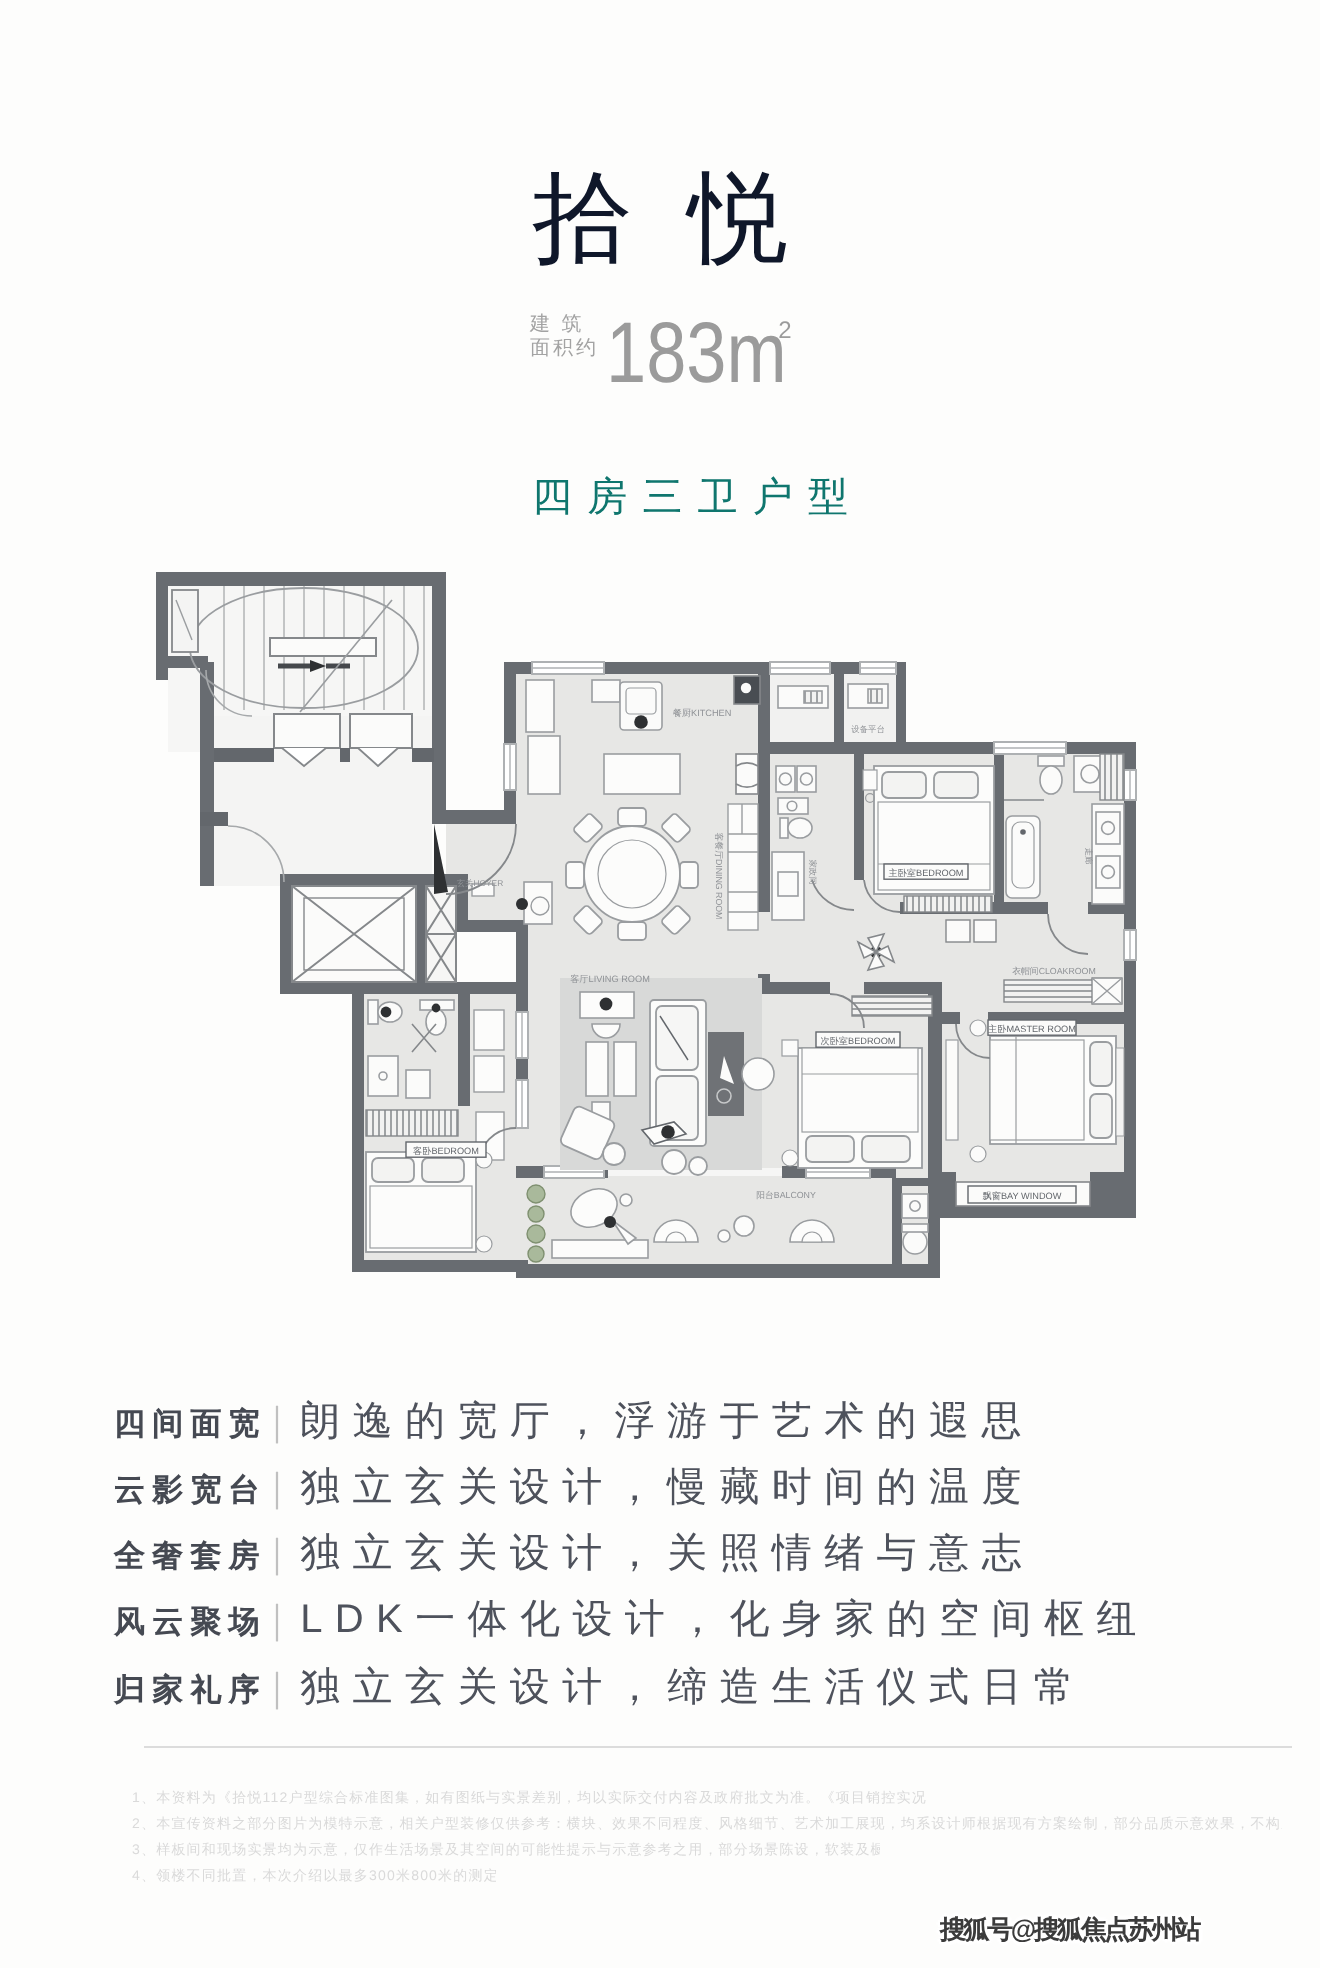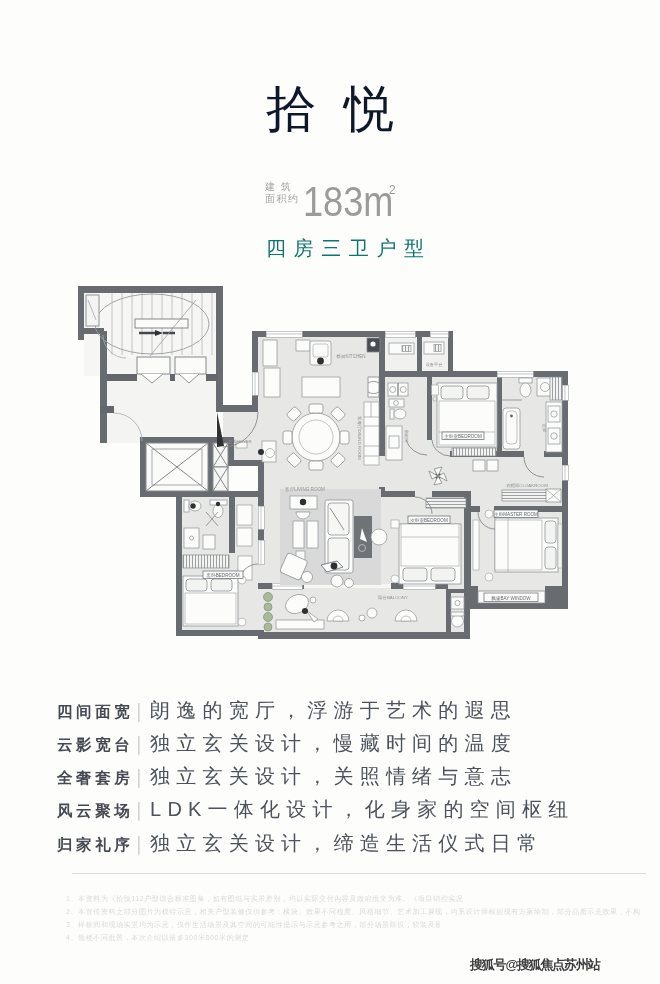--- a/index.html
+++ b/index.html
@@ -1,20 +1,20 @@
 <!DOCTYPE html>
 <html><head>
 <meta charset="utf-8">
 <style>
   html,body{margin:0;padding:0;}
   body{width:660px;height:984px;position:relative;background:#fdfdfc;font-family:"Liberation Sans",sans-serif;overflow:hidden;}
   .abs{position:absolute;}
   
   .title{left:0;width:660px;top:76px;text-align:center;font-size:50px;color:#0f172a;letter-spacing:28px;text-indent:28px;font-weight:400;}
-  .areaRow{left:265px;top:153px;color:#9c9c9c;white-space:nowrap;margin-top:24px;}
+  .areaRow{left:265px;top:153px;color:#9c9c9c;white-space:nowrap;}
   .areaRow .lbl{display:inline-block;vertical-align:14px;font-size:10px;color:#a3a3a3;letter-spacing:1.5px;line-height:12px;text-align:left;margin-right:3px;}
   .areaRow .big{display:inline-block;font-size:43px;font-weight:400;color:#9b9b9b;transform:scaleX(0.84);transform-origin:0 100%;letter-spacing:0;margin-right:-15px;}
   .areaRow .sup2{display:inline-block;font-size:12px;color:#9b9b9b;vertical-align:22px;margin-left:-6px;}
   .subRow{left:266px;top:211px;font-size:20px;color:#0f766e;letter-spacing:7.6px;white-space:nowrap;margin-top:24px;}
   
   .feat{left:57px;height:19px;font-size:15.5px;color:#4c505a;white-space:nowrap;}
   .feat .fl{font-weight:bold;letter-spacing:3.6px;color:#454952;}
   .feat .sep{color:#c0c0c0;margin:0 6px 0 1px;font-weight:400;}
   .feat .fd{font-size:20px;letter-spacing:6.2px;color:#4e525c;}
   

